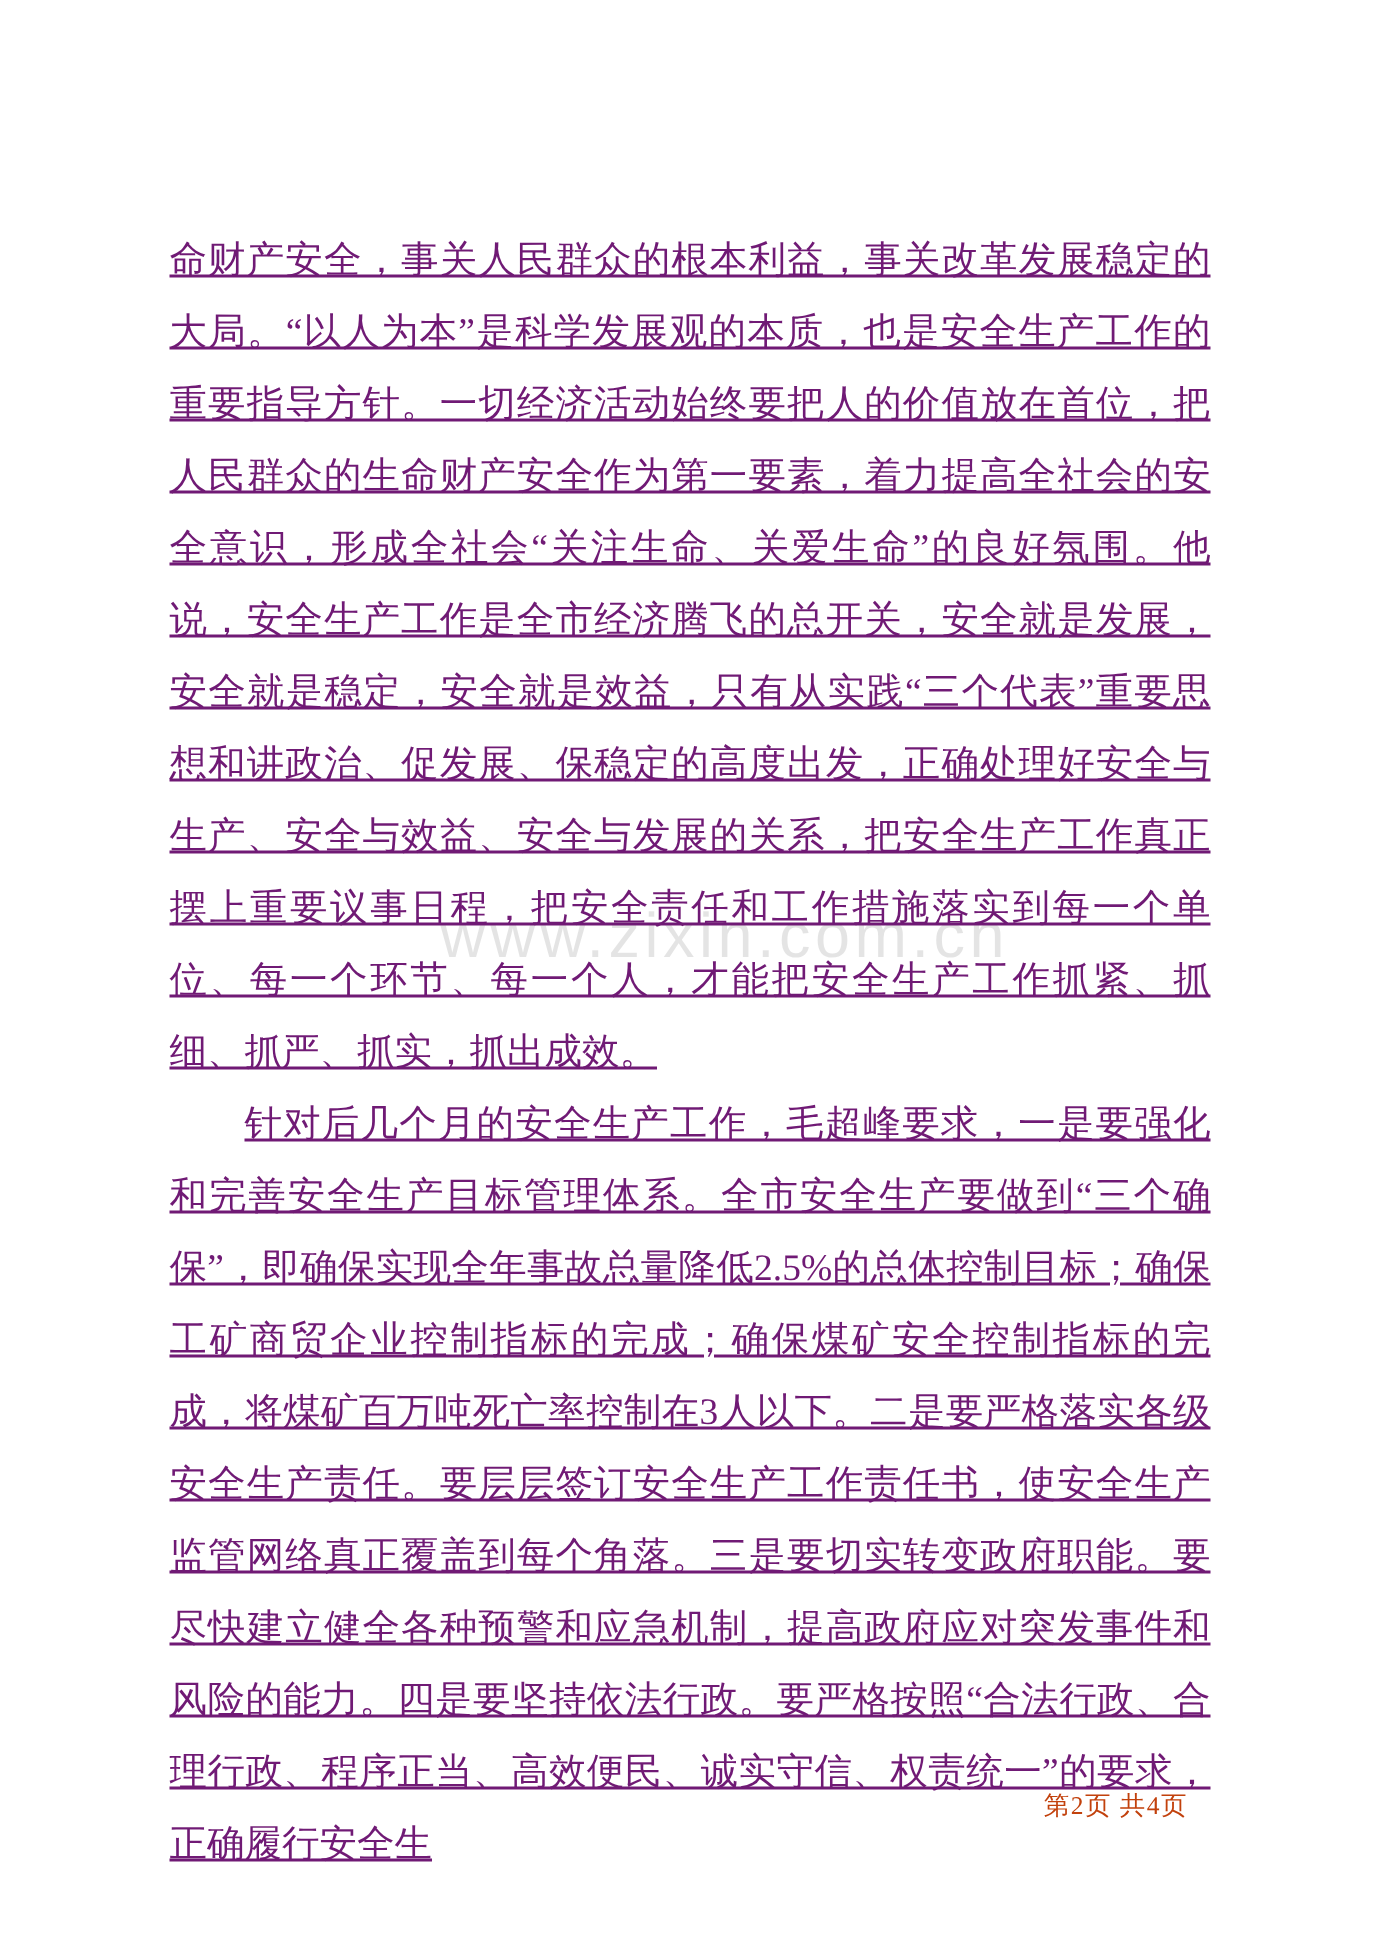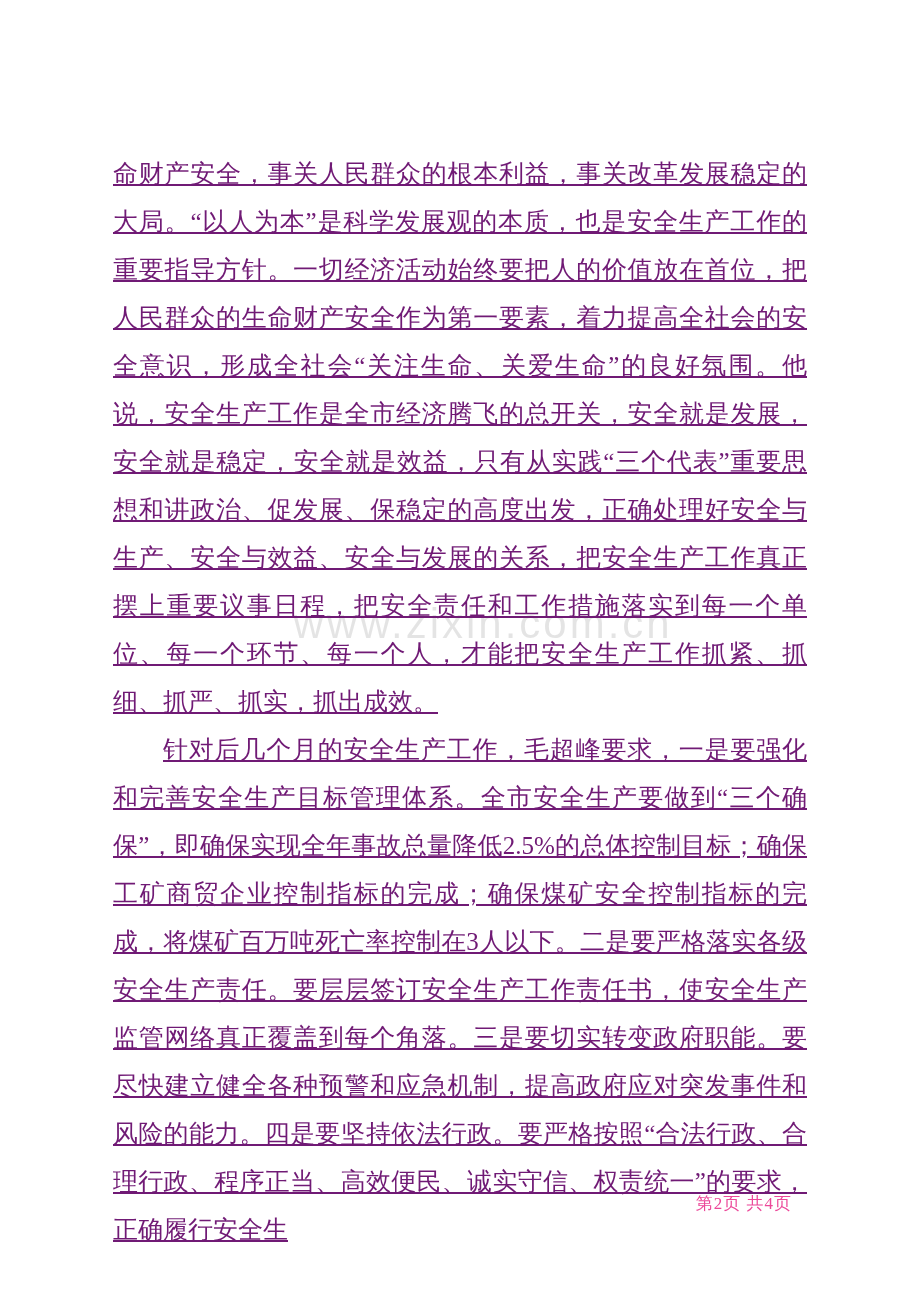--- a/index.html
+++ b/index.html
@@ -49,21 +49,21 @@
   }
   .content p.indent {
     text-indent: 2em;
   }
   .footer {
     position: absolute;
     top: 1192px;
     right: 128px;
     z-index: 1;
     font-size: 17px;
-    color: #ec4899;
+    color: #c2410c;
     letter-spacing: 1px;
   }
 </style>
 </head>
 <body>
 
 <div class="page">
 
   <div class="watermark">www.zixin.com.cn</div>
 

